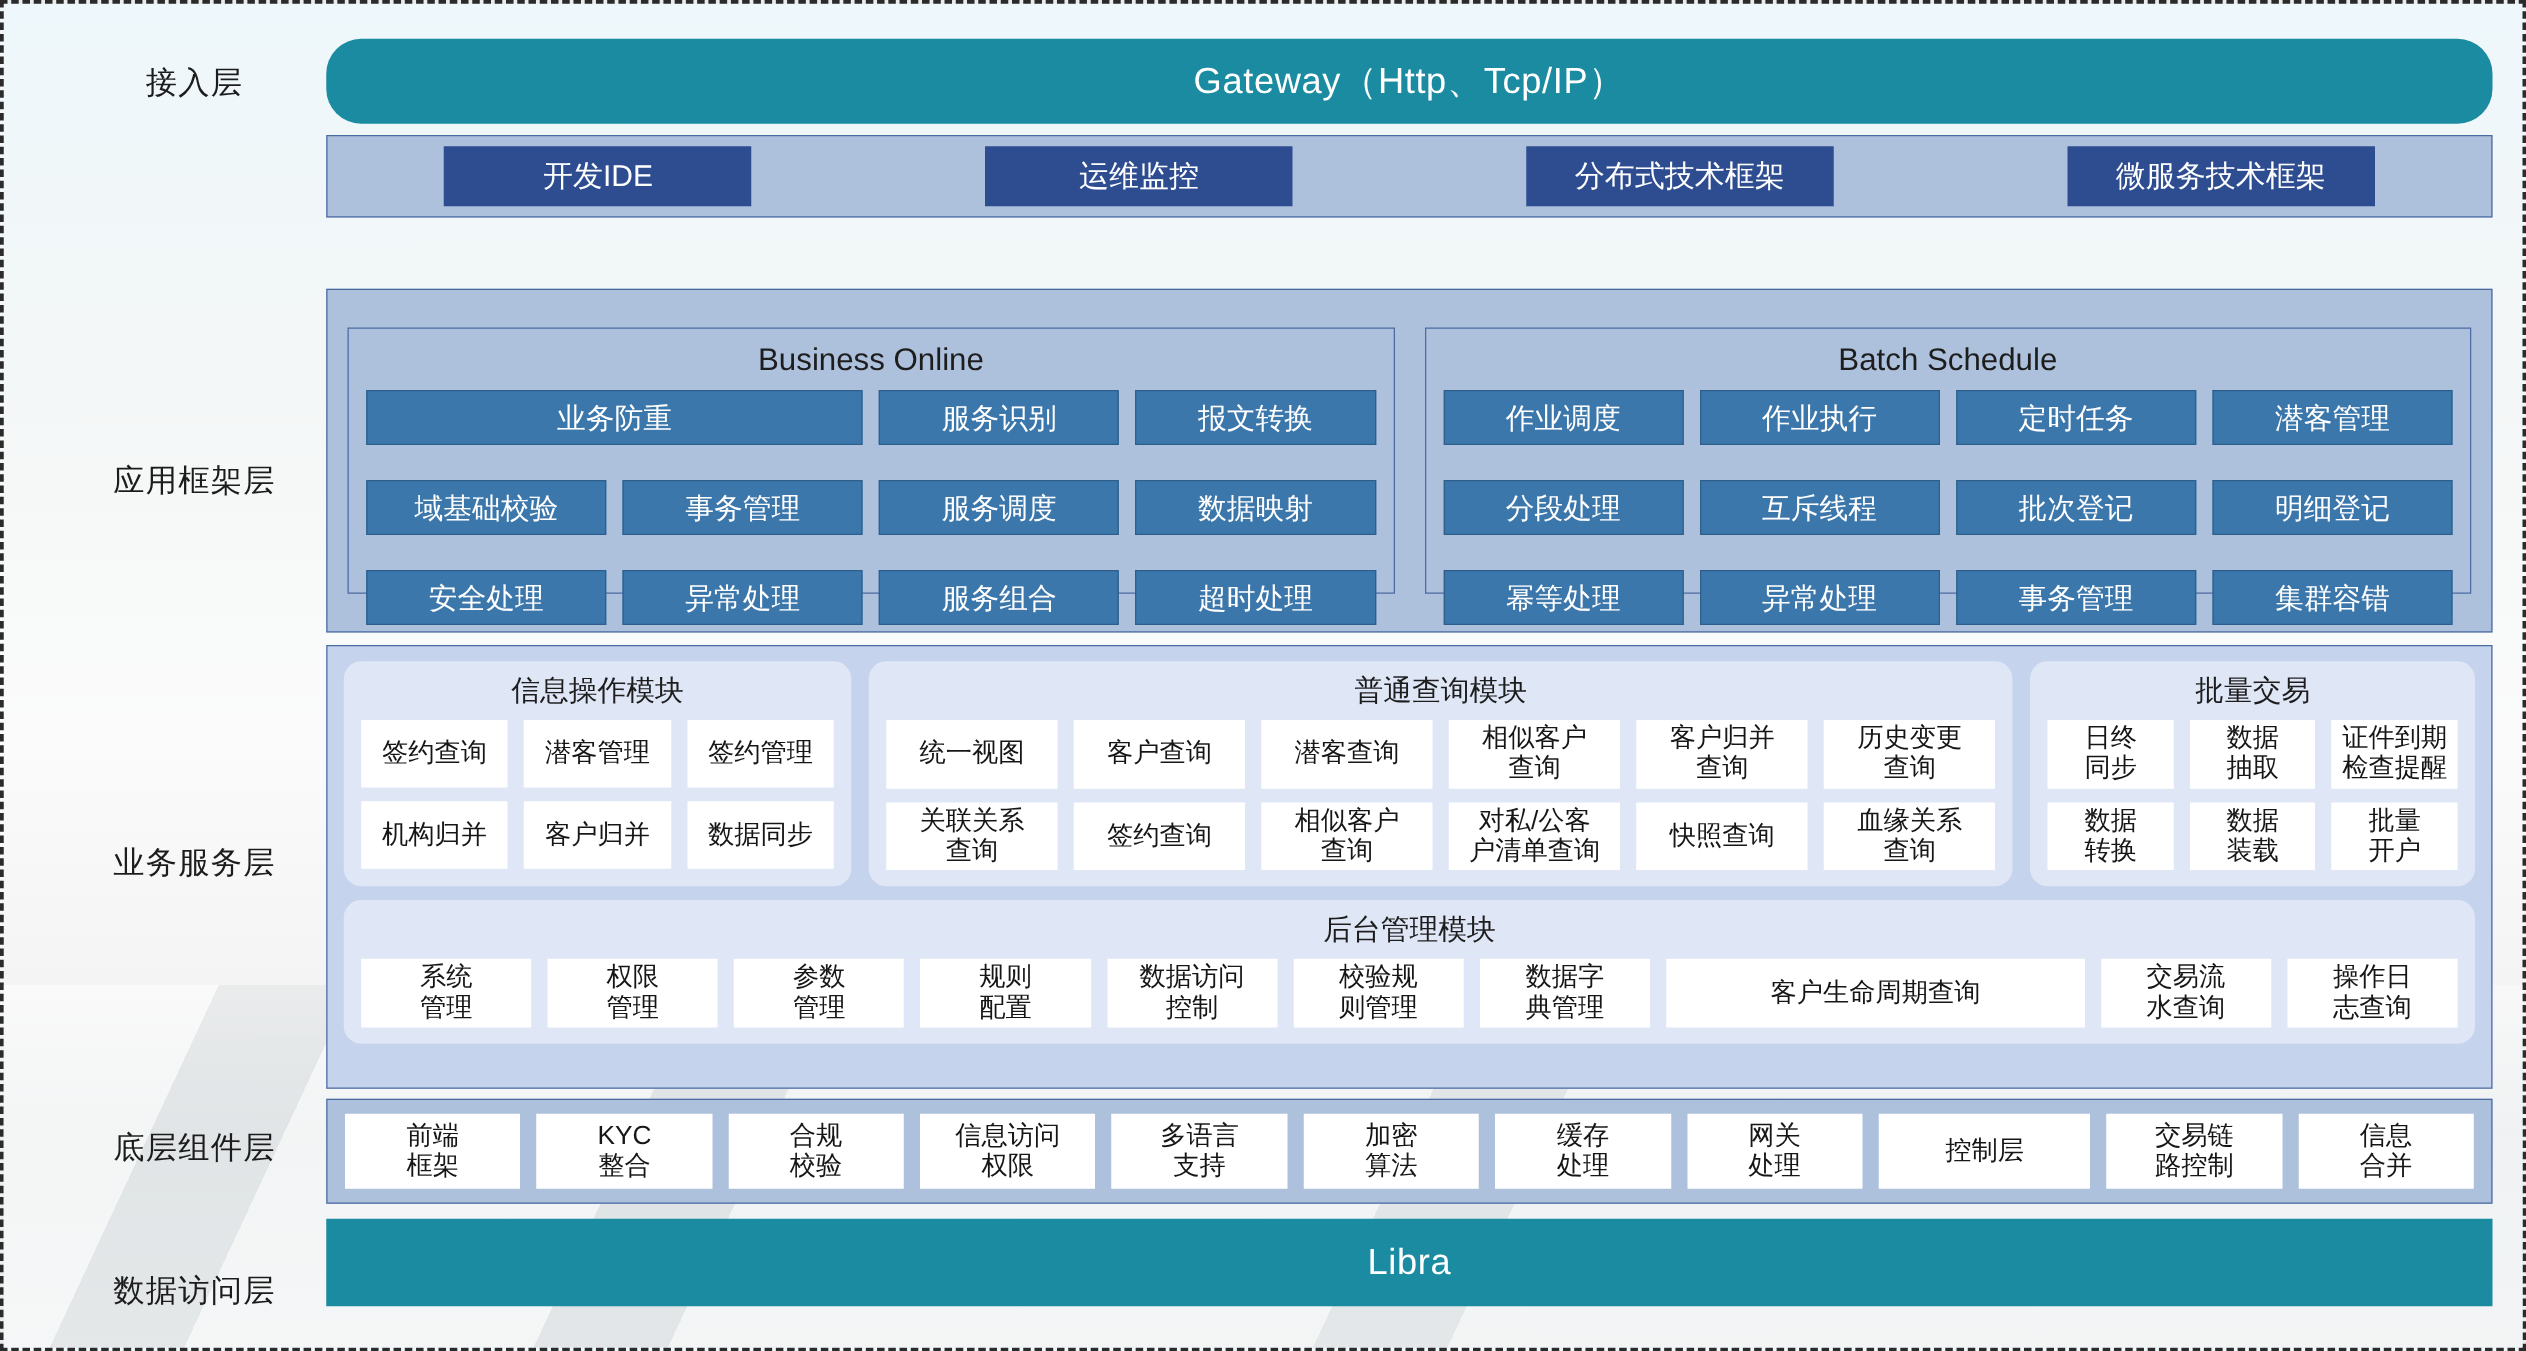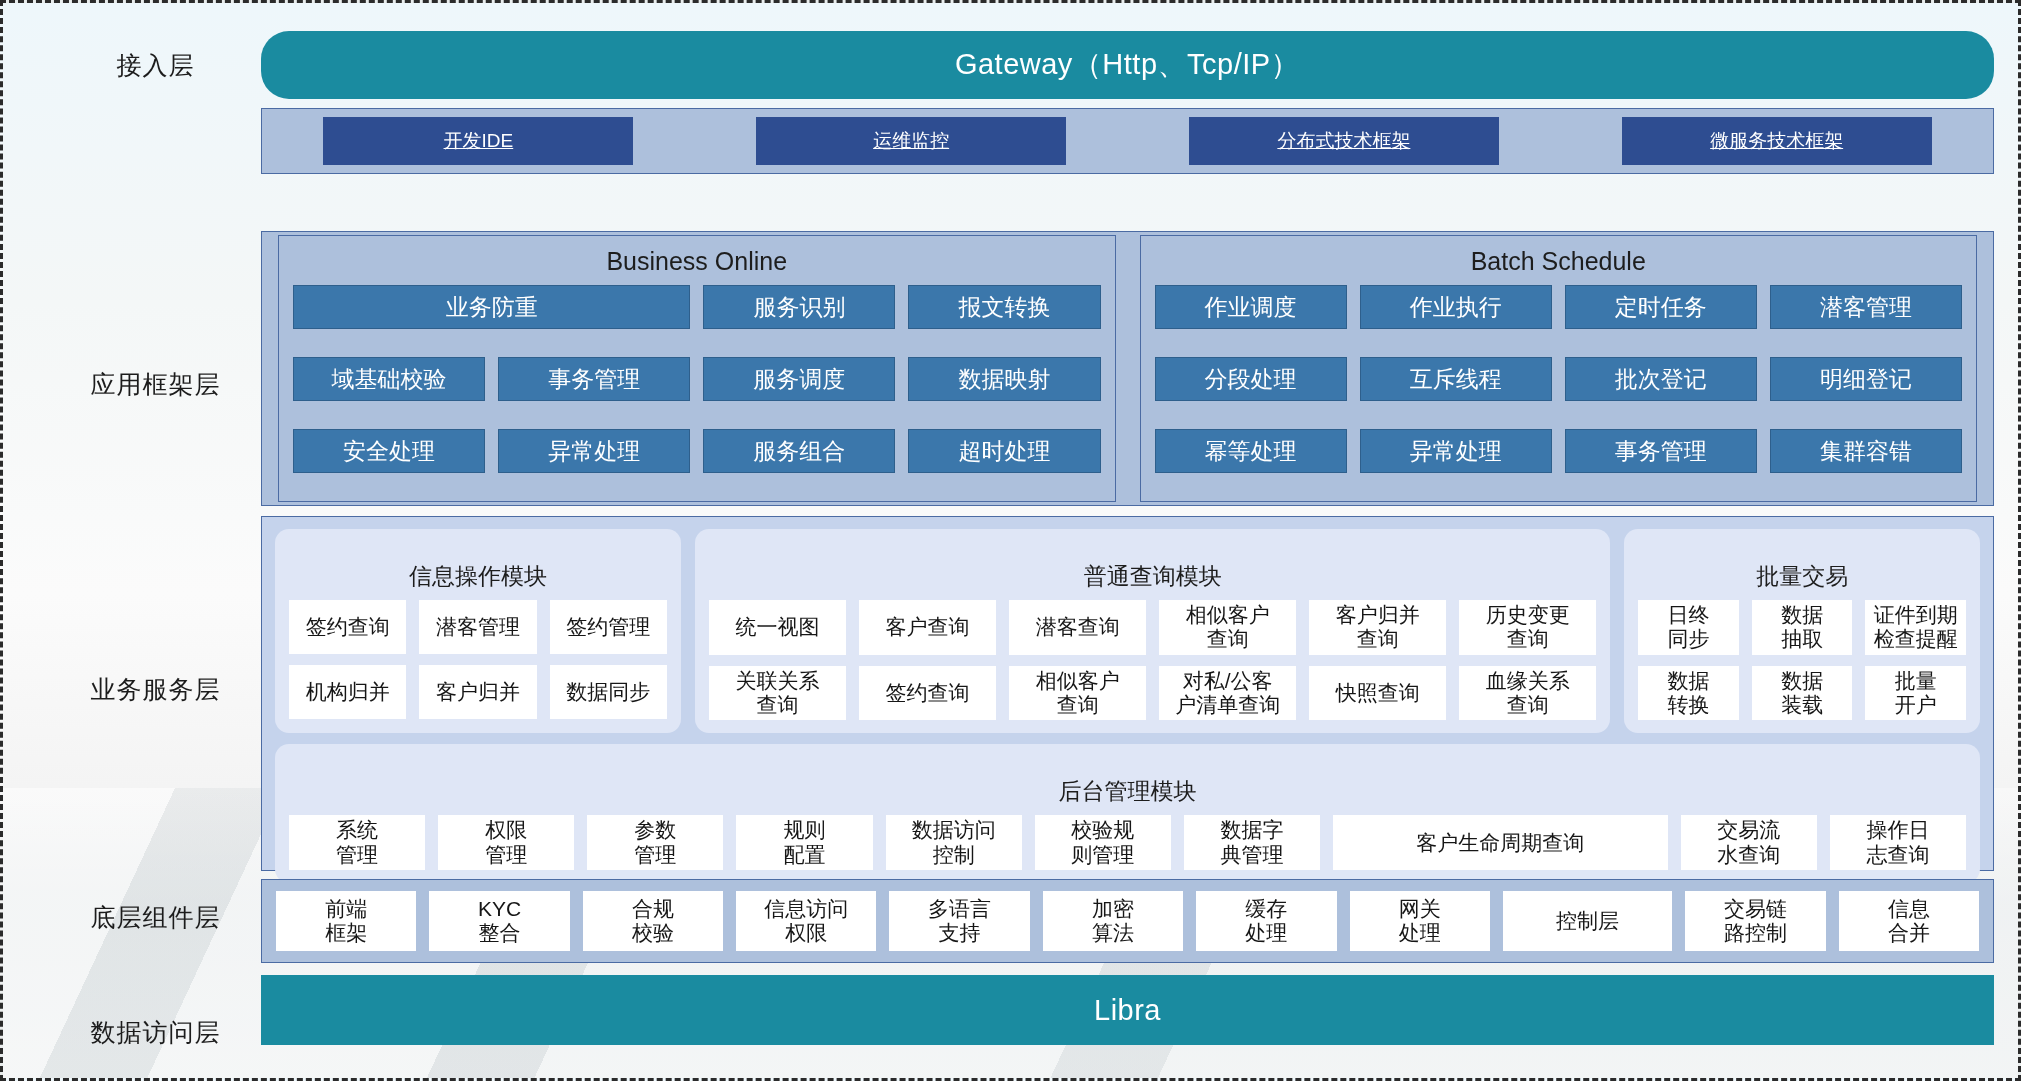--- a/index.html
+++ b/index.html
@@ -35,28 +35,27 @@
   .teal{
     background:#1a8ba0;color:#fff;display:flex;align-items:center;justify-content:center;
     font-size:29px;letter-spacing:.5px;
   }
   
   .techband{
     background:#adc0dc;border:1px solid #4b6ba3;
     display:flex;align-items:center;justify-content:space-around;
   }
   .techbtn{
-    background:#2e4d91;color:#fff;font-size:19px;
-    width:310px;height:48px;display:flex;align-items:center;justify-content:center;text-decoration:underline;
+    background:#2e4d91;color:#fff;font-size:24px;
+    width:246px;height:48px;display:flex;align-items:center;justify-content:center;
   }
   
   .appband{
     background:#adc0dc;border:1px solid #4b6ba3;display:flex;gap:24px;
     padding:30px 16px;
-    align-items:center;
   }
   .appgroup{
     flex:1;background:#adc0dc;border:1px solid #4b6ba3;
     padding:6px 14px 16px;box-sizing:border-box;
   }
   .grouptitle{text-align:center;font-size:25px;color:#1d1d1d;padding:5px 0 9px;}
   .cellrow{display:flex;gap:13px;margin-bottom:28px;}
   .cellrow:last-child{margin-bottom:12px;}
   .cell{
     background:#3b77ab;border:1px solid #2e5f8c;color:#fff;font-size:23px;
@@ -65,21 +64,21 @@
   .cell.wide2{flex:2.08;}
   
   .bizband{
     background:#c5d3ec;border:1px solid #4b6ba3;padding:12px 13px;
     display:flex;flex-direction:column;gap:11px;
   }
   .bizrow{display:flex;gap:14px;}
   .module{
     background:#dfe6f6;border-radius:14px;padding:4px 14px 13px;box-sizing:border-box;
   }
-  .module .grouptitle{font-size:23px;padding:4px 0 8px;margin-top:24px;}
+  .module .grouptitle{font-size:23px;padding:4px 0 8px;}
   .wbox{
     background:#fff;color:#161616;font-size:21px;line-height:1.16;
     display:flex;align-items:center;justify-content:center;text-align:center;
     flex:1;min-height:54px;padding:3px 4px;box-sizing:border-box;
   }
   .mrow{display:flex;gap:13px;margin-bottom:11px;}
   .mrow:last-child{margin-bottom:0;}
   
   .compband{
     background:#adc0dc;border:1px solid #4b6ba3;padding:11px 14px;

